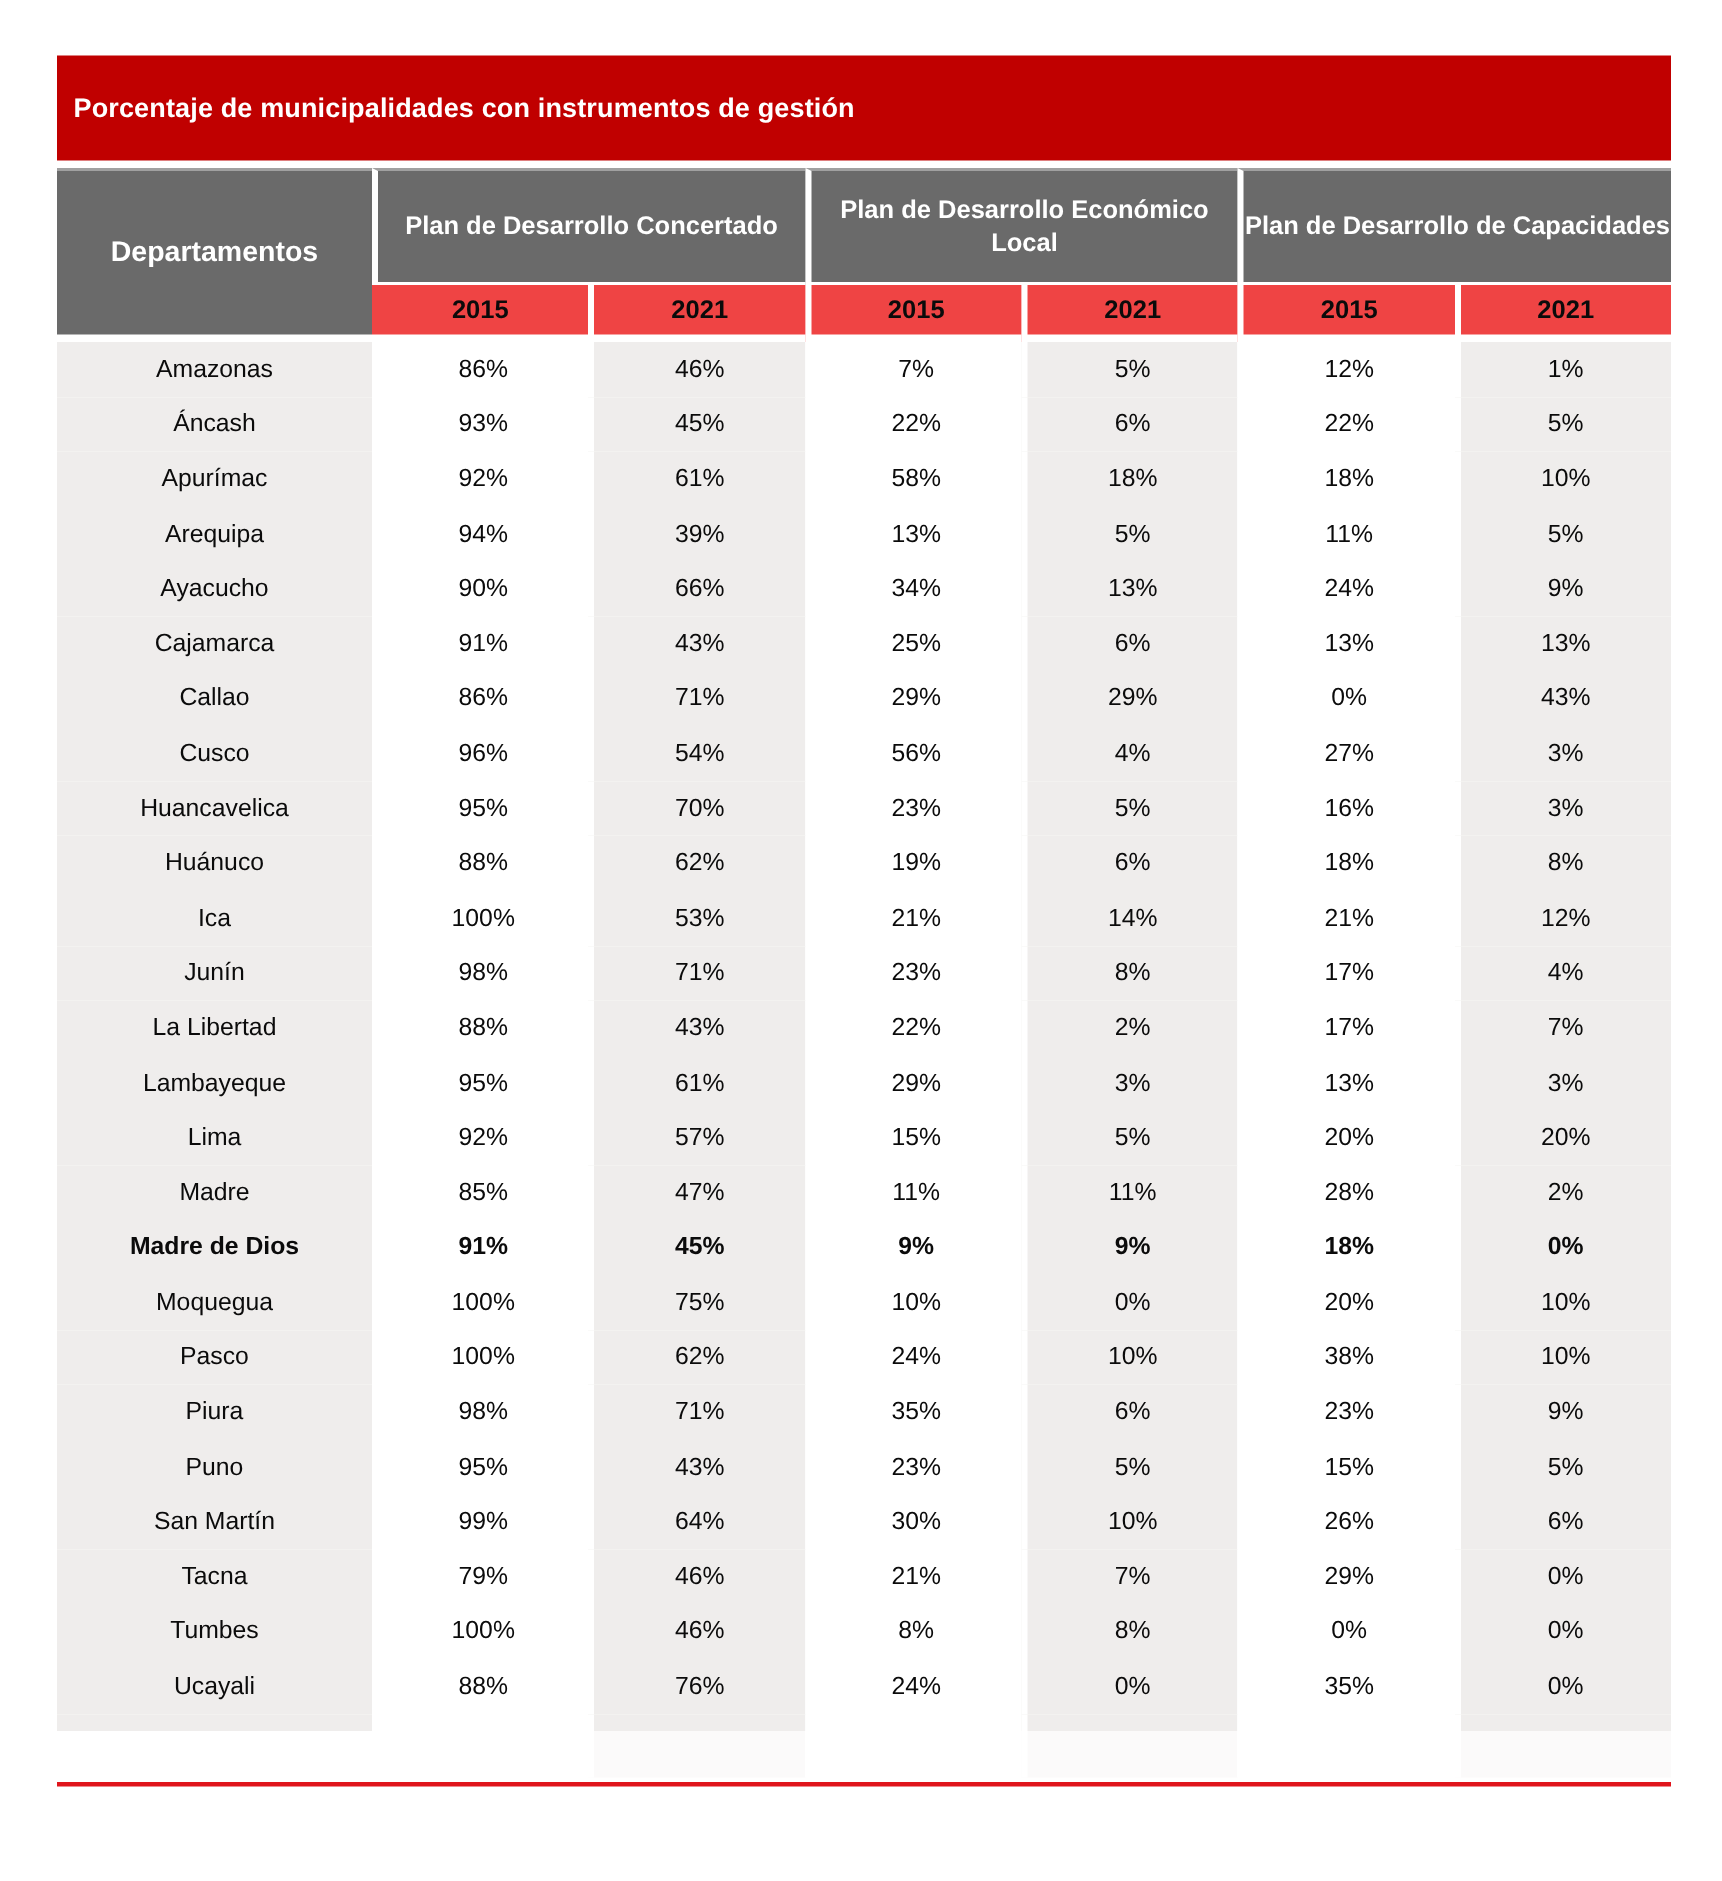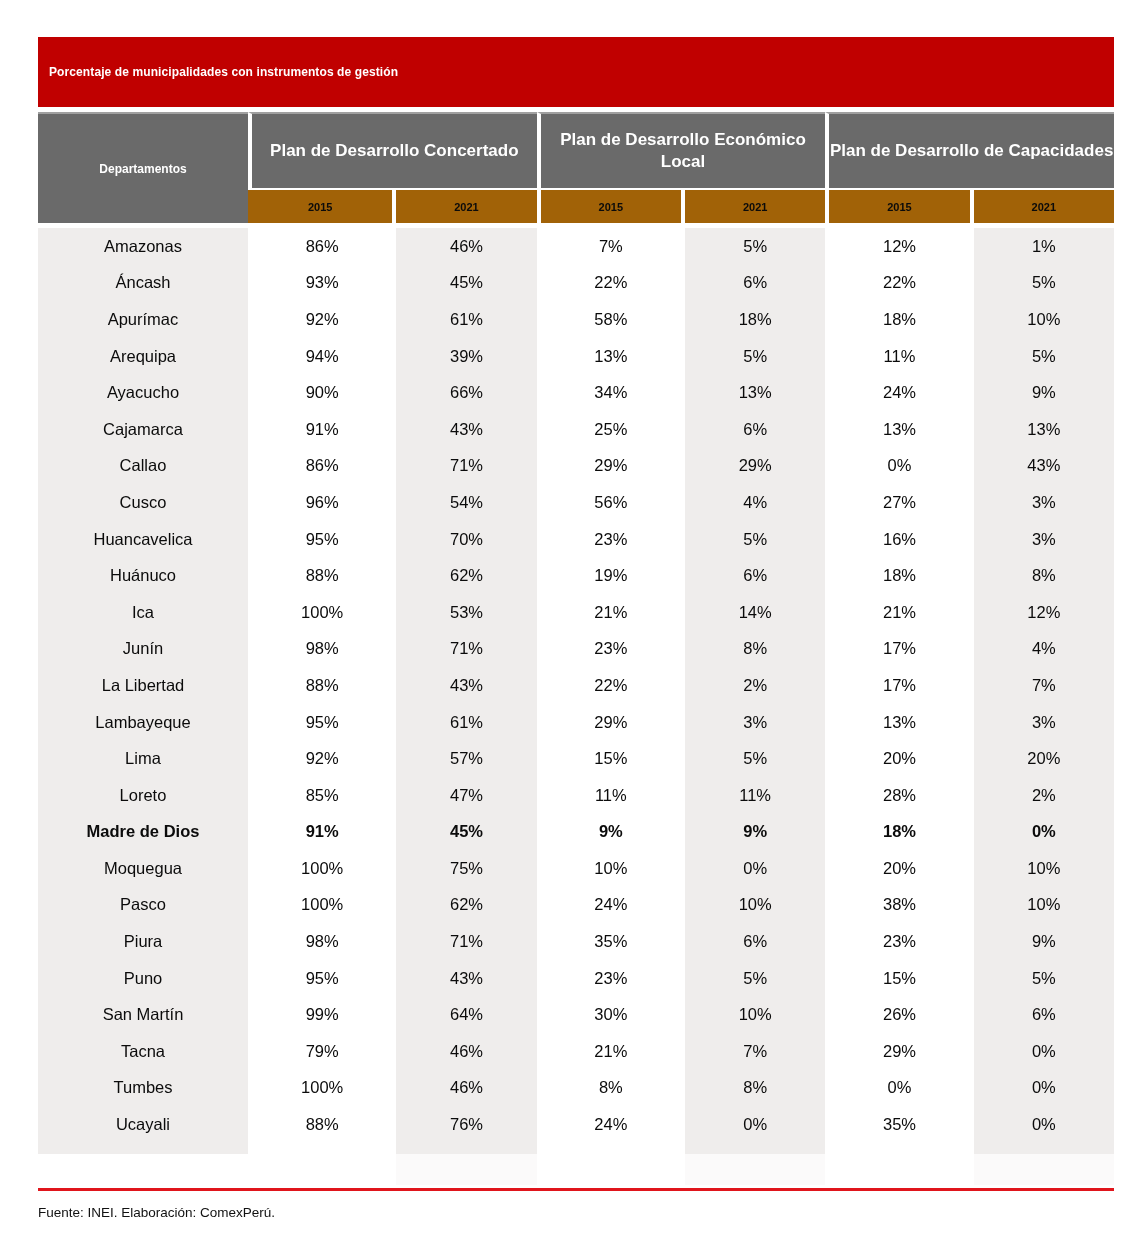--- a/index.html
+++ b/index.html
@@ -13,21 +13,21 @@
 
   .banner {
     height: 70px;
     background: #c00000;
     color: #ffffff;
     display: flex;
     align-items: center;
     padding-left: 11px;
     box-sizing: border-box;
     margin-bottom: 5px;
-    font-size: 12px;
+    font-size: 18px;
     font-weight: bold;
     letter-spacing: 0.1px;
   }
 
   table.grid {
     width: 1076px;
     border-collapse: separate;
     border-spacing: 0;
     table-layout: fixed;
   }
@@ -46,30 +46,30 @@
     color: #ffffff;
     font-size: 17px;
     font-weight: bold;
     line-height: 1.32;
     border-top: 2px solid #a0a0a0;
     border-bottom: 2px solid #ffffff;
   }
   th.dept-head {
     background: #6a6a6a;
     color: #ffffff;
-    font-size: 12px;
+    font-size: 19px;
     font-weight: bold;
     border-top: 2px solid #a0a0a0;
     border-bottom: 5px solid #ffffff;
   }
   th.year-head {
     height: 38px;
-    background: #a16207;
+    background: #ef4444;
     color: #0b0b0b;
-    font-size: 11px;
+    font-size: 17px;
     font-weight: bold;
     border-bottom: 5px solid #ffffff;
   }
 
   td.dept  { background: #efedec; font-size: 16.5px; }
   td.plain { background: #ffffff; font-size: 16.5px; }
   td.tint  { background: #efedec; font-size: 16.5px; }
 
   tr.tail-row td { height: 11px; }
   tr.spacer-row td { height: 31px; background: #ffffff; }
@@ -252,21 +252,21 @@
         <tr style="height: 36.6px;">
           <td class="dept">Lima</td>
           <td class="plain">92%</td>
           <td class="tint">57%</td>
           <td class="plain">15%</td>
           <td class="tint">5%</td>
           <td class="plain">20%</td>
           <td class="tint">20%</td>
         </tr>
         <tr style="height: 36.6px;">
-          <td class="dept">Loreto</td>
+          <td class="dept">Madre</td>
           <td class="plain">85%</td>
           <td class="tint">47%</td>
           <td class="plain">11%</td>
           <td class="tint">11%</td>
           <td class="plain">28%</td>
           <td class="tint">2%</td>
         </tr>
         <tr style="height: 36.6px; font-weight: bold;">
           <td class="dept">Madre de Dios</td>
           <td class="plain">91%</td>
@@ -364,15 +364,14 @@
           <td class="plain"></td>
           <td class="tint"></td>
           <td class="plain"></td>
           <td class="tint"></td>
         </tr>
       </tbody>
   </table>
 
   <div class="divider" style="background: rgb(224, 21, 28);"></div>
 
-  <div class="source">Fuente: INEI. Elaboración: ComexPerú.</div>
 
 </div>
 
 </body></html>

